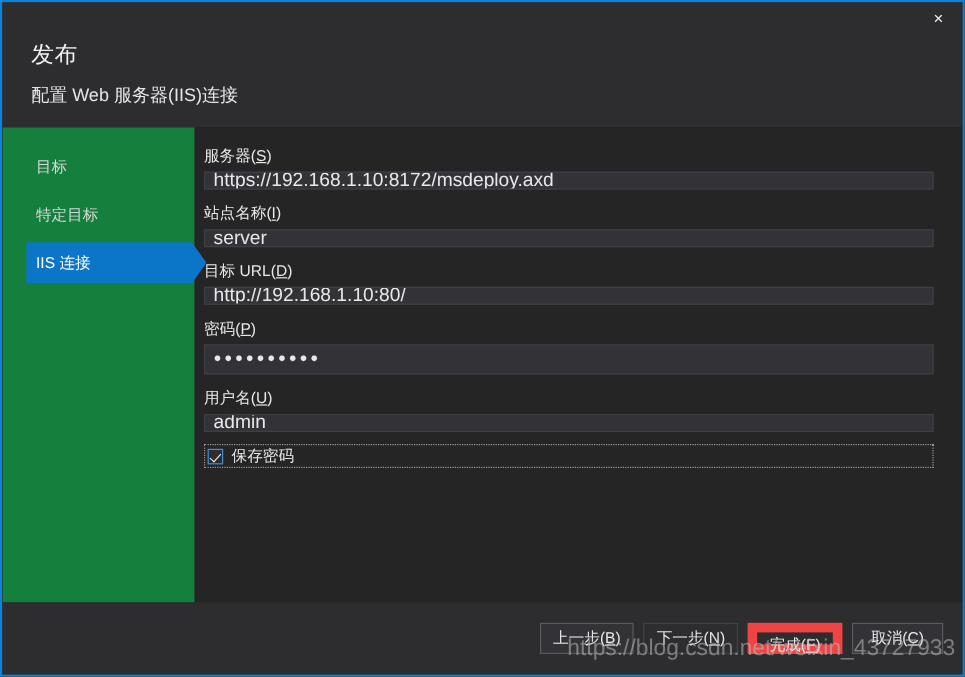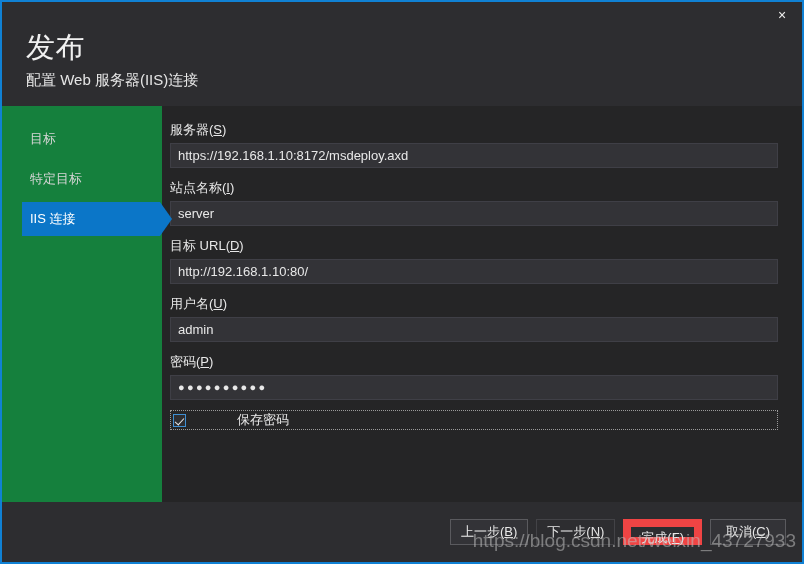--- a/index.html
+++ b/index.html
@@ -31,21 +31,21 @@
     cursor: pointer;
   }
 
   
   #header {
     background: #2d2d30;
     padding: 0 0 14px 24px;
     flex: 0 0 auto;
   }
   #page-title {
-    font-size: 29px;
+    font-size: 19px;
     color: #f0f0f0;
     font-weight: normal;
     line-height: 34px;
     letter-spacing: .5px;
   }
   #page-subtitle {
     font-size: 15px;
     color: #e5e5e5;
     font-weight: normal;
     line-height: 24px;
@@ -107,25 +107,25 @@
   .field-label {
     font-size: 13px;
     color: #e8e8e8;
     line-height: 20px;
     display: block;
     margin-bottom: 3px;
   }
   .field-label u { text-decoration: underline; }
   .field-input {
     width: 100%;
-    height: 25px;
+    height: 15px;
     background: #333337;
     border: 1px solid #3f3f46;
     color: #e8e8e8;
-    font-size: 13px;
+    font-size: 16px;
     font-family: "Liberation Sans", "DejaVu Sans", sans-serif;
     padding: 0 7px;
     outline: none;
     display: block;
   }
   .field-input::placeholder { color: #7a7a7a; }
   .pwd-dots {
     letter-spacing: 2.3px;
     font-size: 11px;
     line-height: 23px;
@@ -140,21 +140,20 @@
   
   #checkbox-row {
     margin-top: 6px;
     height: 20px;
     border: 1px dotted #9a9a9a;
     display: flex;
     align-items: center;
     padding-left: 2px;
     cursor: pointer;
     width: 100%;
-    gap: 44px;
   }
   #checkbox-box {
     width: 13px; height: 13px;
     background: #2d2d30;
     border: 1px solid #3f8fd2;
     margin-right: 7px;
     position: relative;
     flex: 0 0 13px;
   }
   #checkbox-box::after {
@@ -249,28 +248,28 @@
         </div>
         <div class="field">
           <div class="field-label"><span>站点名称</span>(<u>I</u>)</div>
           <input type="text" class="field-input" value="server" placeholder="" style="">
         </div>
         <div class="field">
           <div class="field-label"><span>目标 URL</span>(<u>D</u>)</div>
           <input type="text" class="field-input" value="http://192.168.1.10:80/" placeholder="" style="">
         </div>
         <div class="field">
-          <div class="field-label"><span>用户名</span>(<u>U</u>)</div>
-          <input type="text" class="field-input" value="admin" placeholder="" style="">
-        </div>
-        <div class="field">
           <div class="field-label"><span>密码</span>(<u>P</u>)</div>
           <div class="pwd-box">
             <div class="pwd-dots">●●●●●●●●●●</div>
           </div>
+        </div>
+        <div class="field">
+          <div class="field-label"><span>用户名</span>(<u>U</u>)</div>
+          <input type="text" class="field-input" value="admin" placeholder="" style="">
         </div>
         <div id="checkbox-row">
           <div id="checkbox-box"></div>
           <span id="checkbox-label">保存密码</span>
         </div>
       </div>
 
   </div>
 
   <div id="footer">

